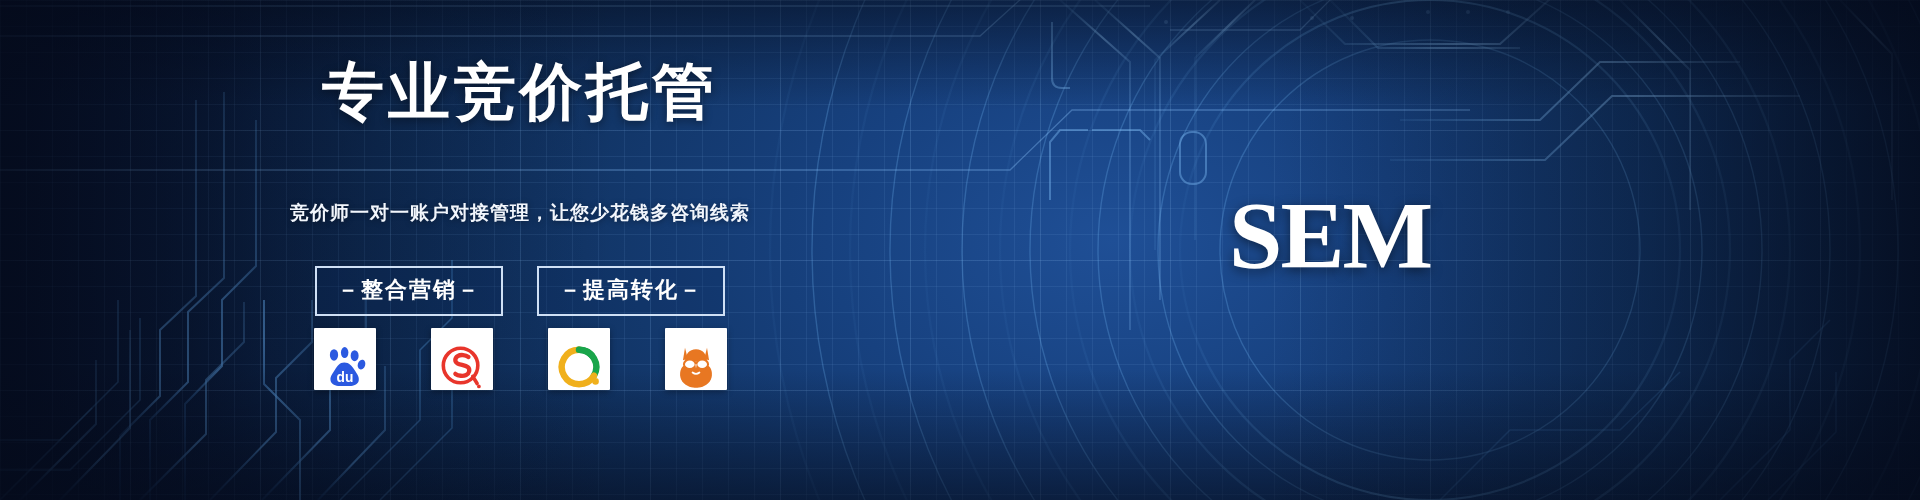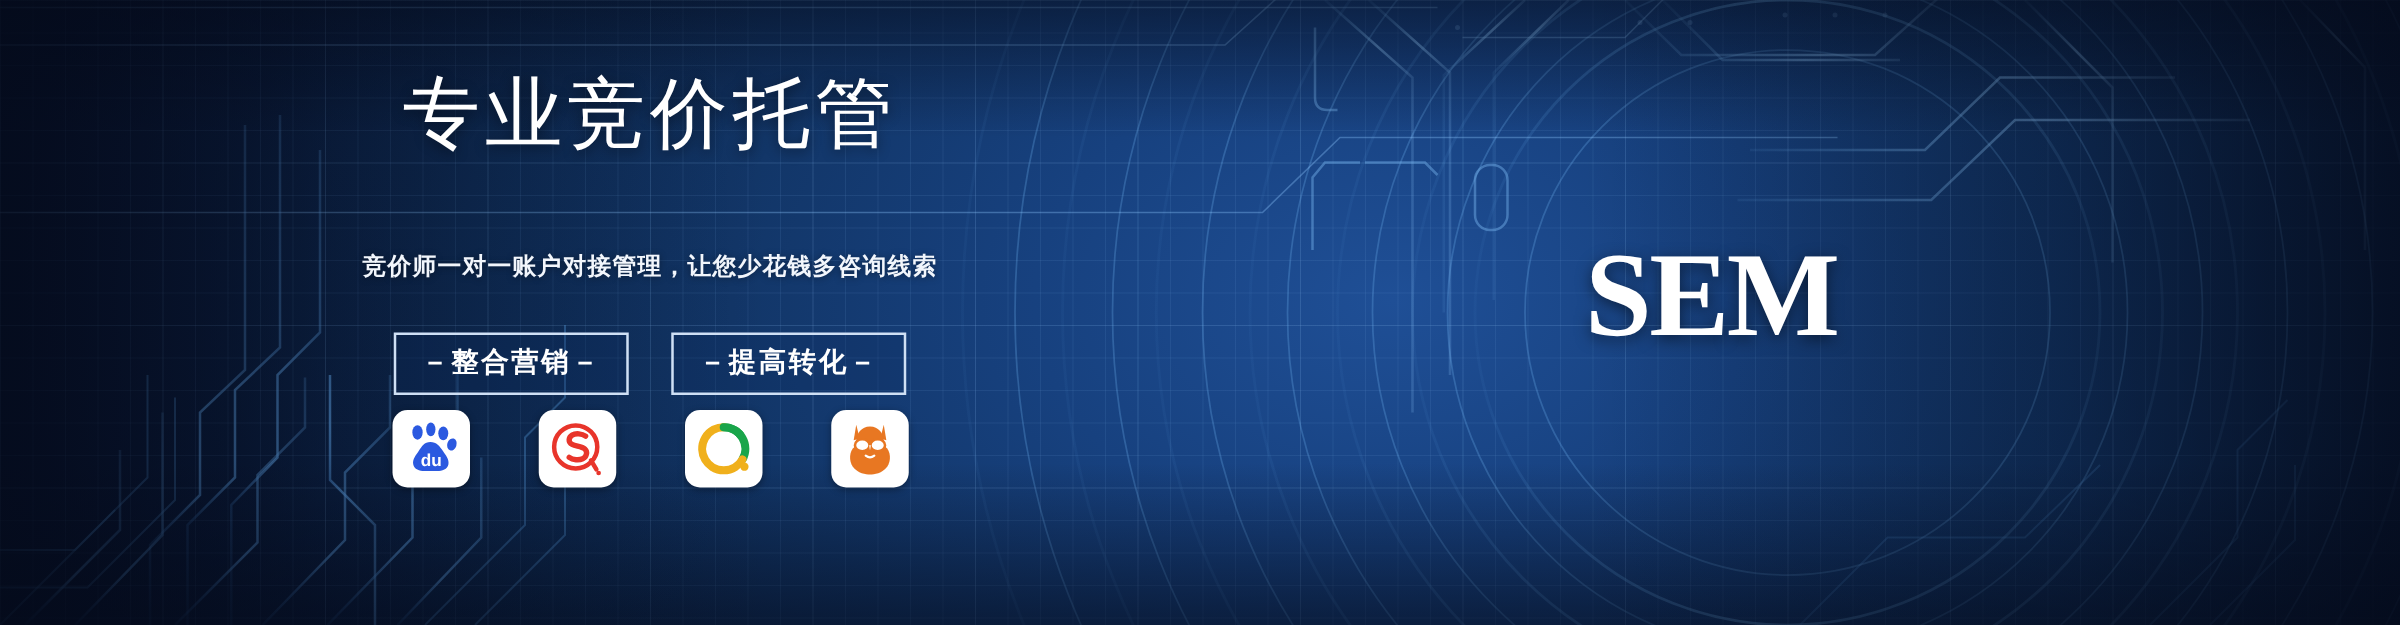--- a/index.html
+++ b/index.html
@@ -54,21 +54,21 @@
     left: 0; top: 0;
     width: 1920px; height: 500px;
   }
 
   .title {
     position: absolute;
     left: 0; top: 58px;
     width: 1040px;
     text-align: center;
     font-size: 62px;
-    font-weight: normal;
+    font-weight: bold;
     color: #ffffff;
     letter-spacing: 4px;
     line-height: 1.1;
     text-shadow: 0 2px 10px rgba(0,0,0,0.45);
     white-space: nowrap;
   }
 
   .subtitle {
     position: absolute;
     left: 0; top: 200px;
@@ -105,30 +105,30 @@
     position: absolute;
     left: 0; top: 328px;
     width: 1040px;
     display: flex;
     justify-content: center;
     gap: 55px;
   }
   .logo-tile {
     width: 62px; height: 62px;
     background: #ffffff;
-    border-radius: 12px;
+    border-radius: 1px;
     display: flex;
-    align-items: center;
+    align-items: flex-end;
     justify-content: center;
     box-shadow: 0 2px 6px rgba(0,0,0,0.35);
   }
 
   .sem {
     position: absolute;
-    left: 1159px; top: 188px;
+    left: 1120px; top: 188px;
     width: 420px;
     text-align: center;
     font-family: "Liberation Serif", "DejaVu Serif", serif;
     font-weight: bold;
     font-size: 96px;
     line-height: 1;
     color: #ffffff;
     letter-spacing: -2px;
     text-shadow: 0 3px 12px rgba(0,0,0,0.5);
   }

